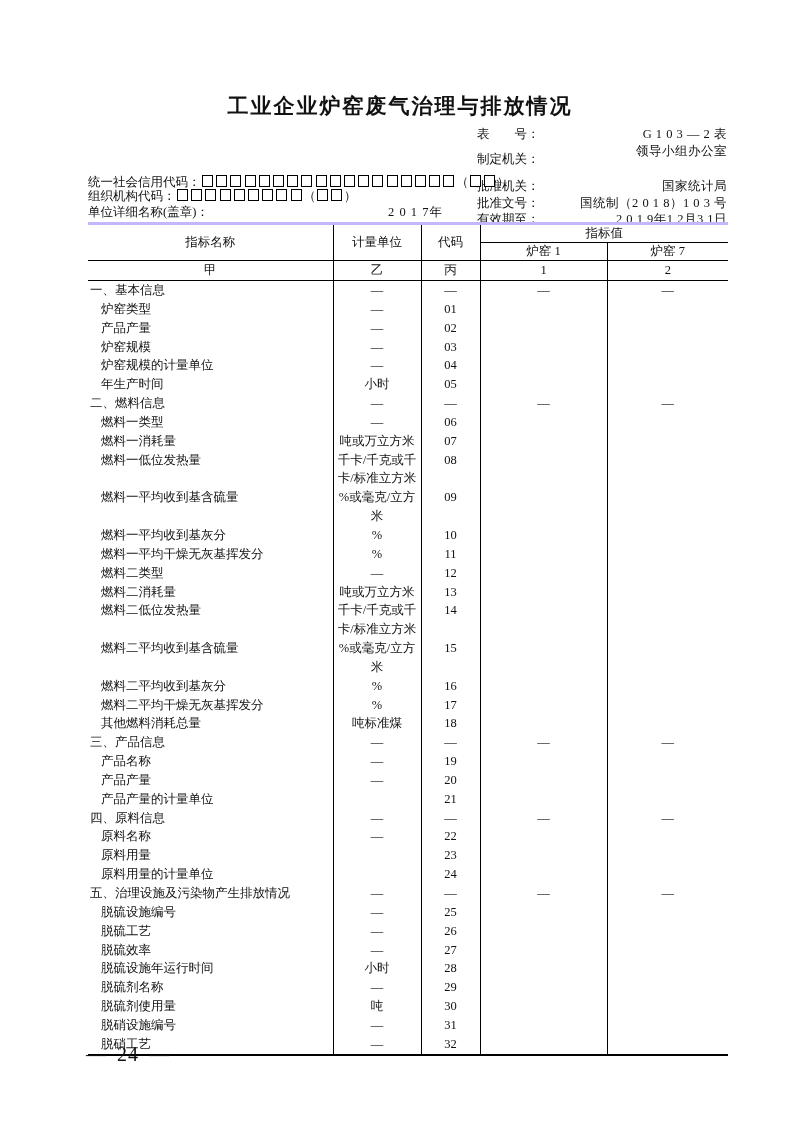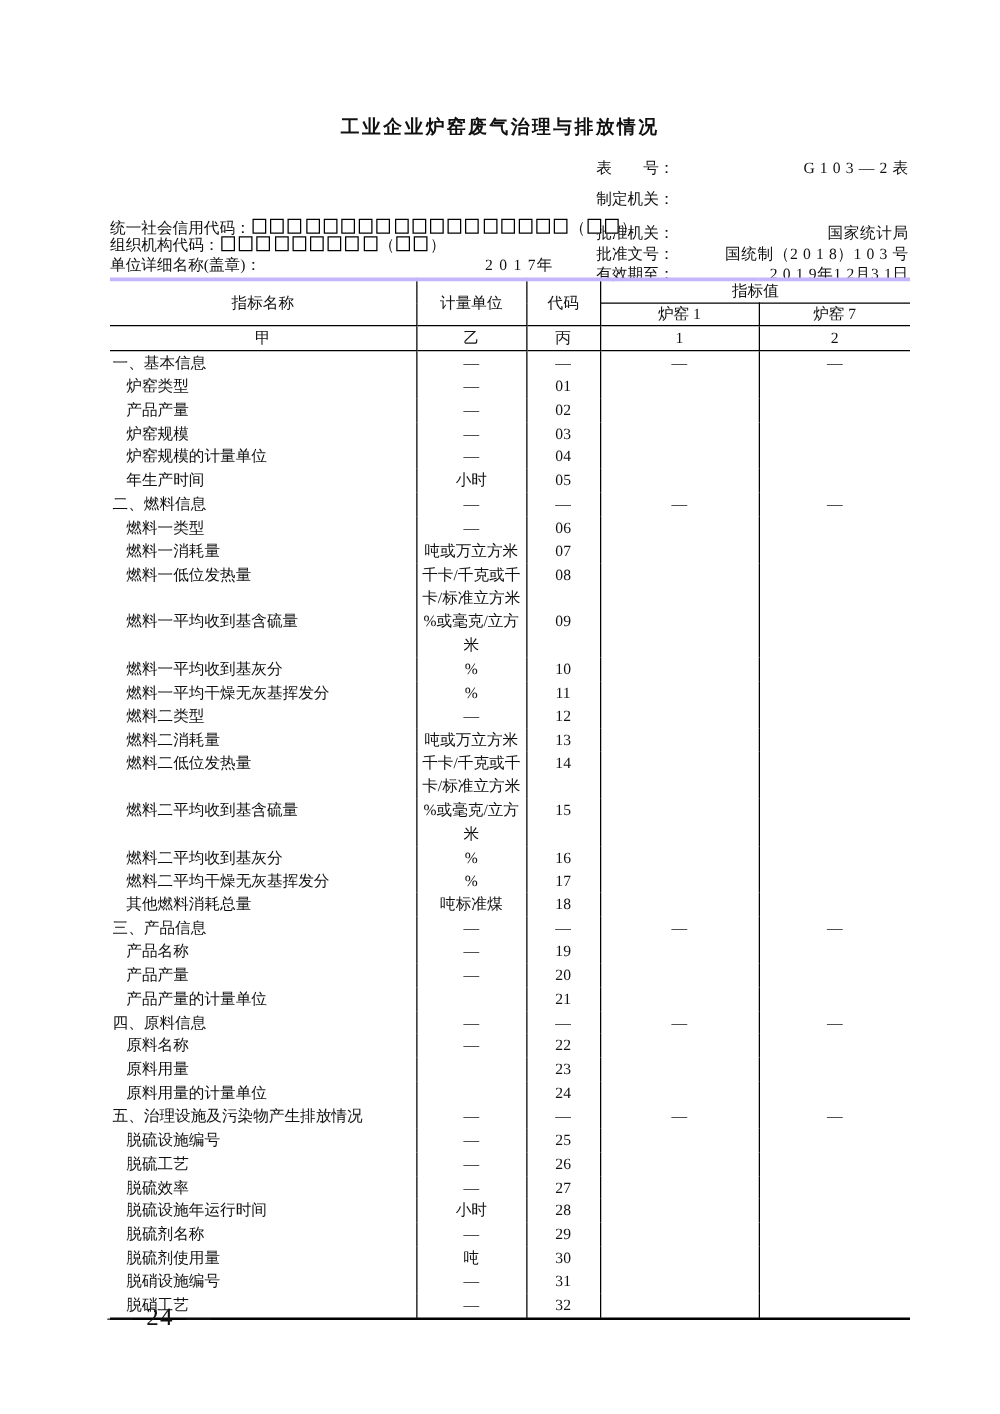--- a/index.html
+++ b/index.html
@@ -3,21 +3,21 @@
 <meta charset="utf-8">
 <style>
   html,body { margin:0; padding:0; background:#fff; }
   .page {
     position:relative; width:800px; height:1131px; background:#ffffff;
     font-family:"Liberation Serif","DejaVu Serif",serif; color:#111;
     overflow:hidden;
   }
   .title {
     position:absolute; top:92px; left:0; width:800px; text-align:center;
-    font-size:15px; font-weight:bold; letter-spacing:2px;
+    font-size:21px; font-weight:bold; letter-spacing:2px;
     font-family:"Liberation Sans","DejaVu Sans",sans-serif;
   }
   
   .meta-right { position:absolute; left:477px; top:0; width:250px; font-size:12.5px; }
   .mrow { position:absolute; left:0; width:250px; }
   .mlabel { position:absolute; left:0; top:0; white-space:pre; }
   .mvalue { display:block; text-align:right; letter-spacing:0.5px; }
   .mr1 { top:126px; }
   .mr2l { top:151px; }
   .mr2v { top:143px; line-height:17.5px; }
@@ -65,20 +65,21 @@
 
   <div class="meta-right">
     <div class="mrow mr1">
       <span class="mlabel">表　　号：</span>
       <span class="mvalue">G 1 0 3 — 2 表</span>
     </div>
     <div class="mrow mr2l">
       <span class="mlabel">制定机关：</span>
     </div>
     <div class="mrow mr2v">
+      <span class="mvalue">领导小组办公室</span>
     </div>
     <div class="mrow mr3">
       <span class="mlabel">批准机关：</span>
       <span class="mvalue">国家统计局</span>
     </div>
     <div class="mrow mr4">
       <span class="mlabel">批准文号：</span>
       <span class="mvalue">国统制（2 0 1 8）1 0 3 号</span>
     </div>
     <div class="mrow mr5">

